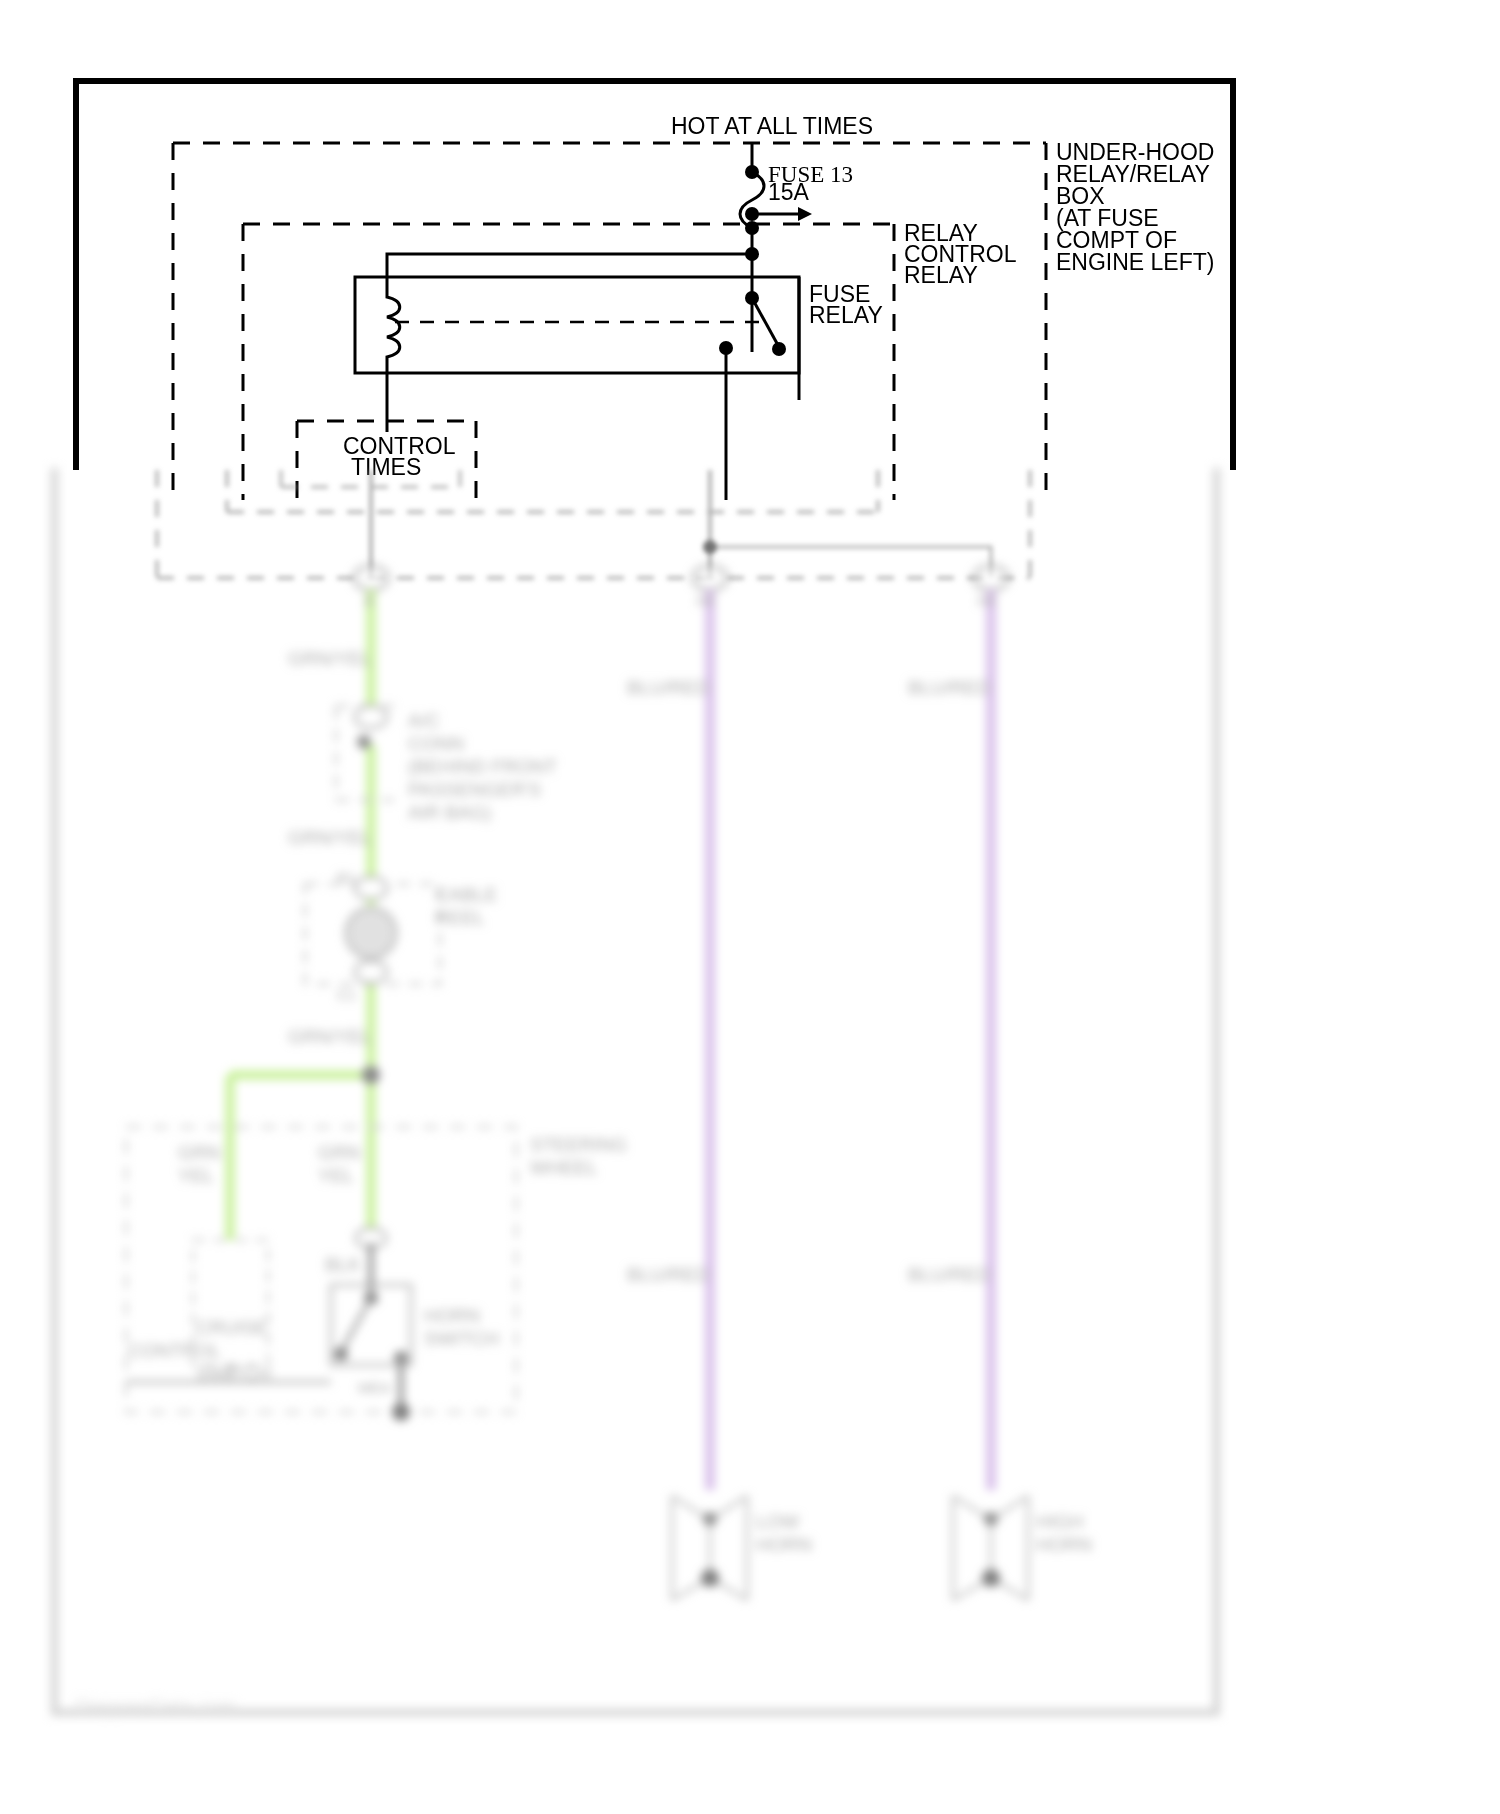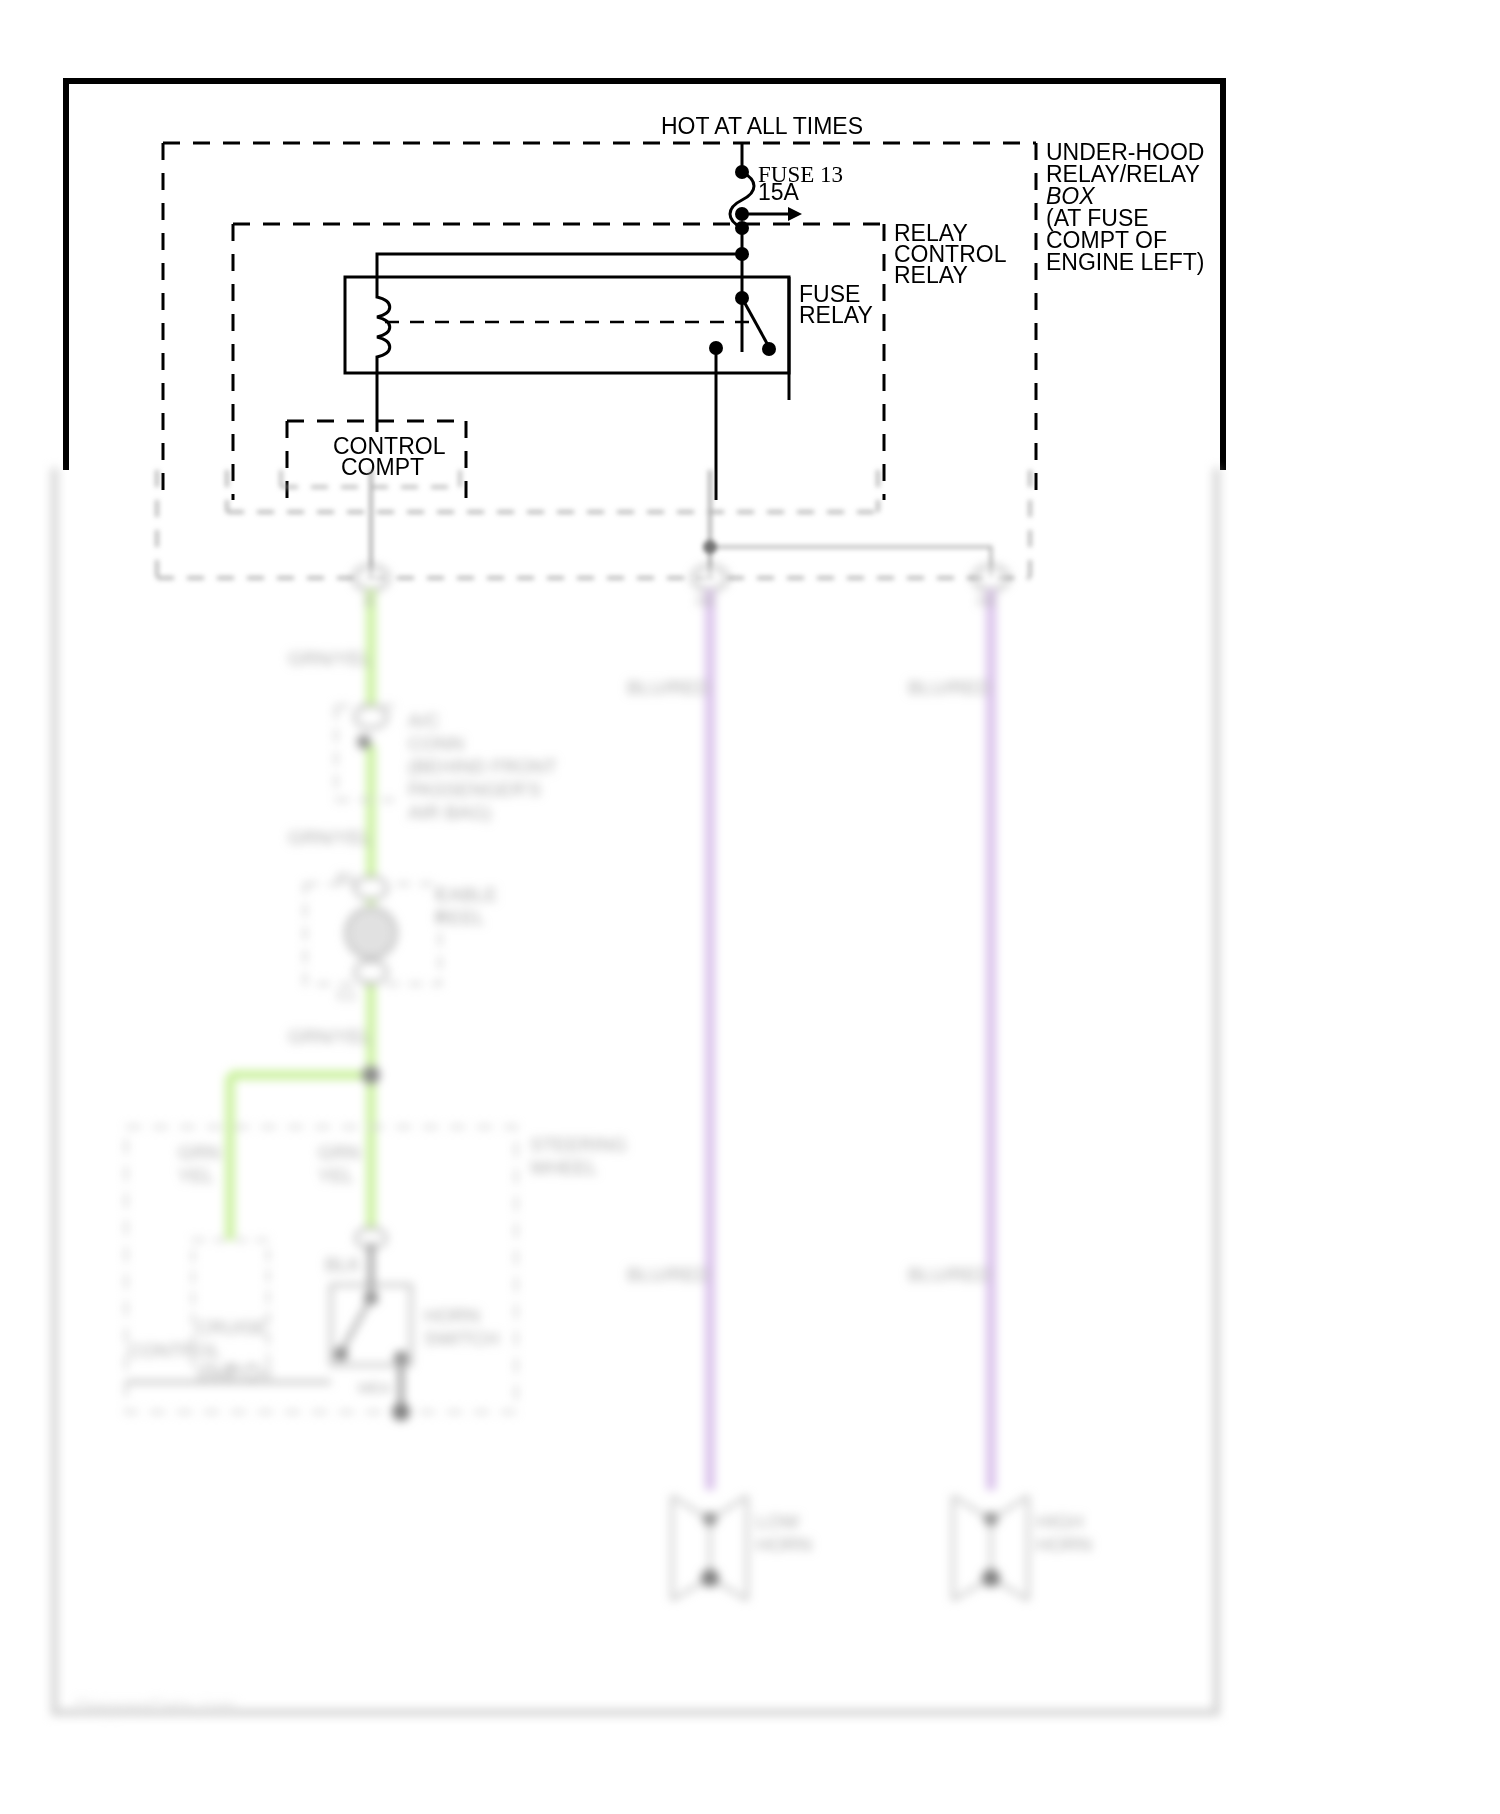--- a/index.html
+++ b/index.html
@@ -45,21 +45,21 @@
     width: 1169px; height: 1248px;
     border-left: 7px solid #b9b9b9;
     border-right: 7px solid #b9b9b9;
     border-bottom: 7px solid #b9b9b9;
     box-sizing: border-box;
   }
 
   
   #sharp-layer {
     position: absolute;
-    left: 6px; top: 0;
+    left: 16px; top: 0;
     width: 1204px; height: 1814px;
   }
   
   #blur-layer {
     position: absolute;
     left: 0; top: 0;
     width: 1500px; height: 1814px;
     filter: blur(5px) opacity(0.55);
     -webkit-filter: blur(5px) opacity(0.55);
   }
@@ -204,27 +204,27 @@
 
     <div class="lbl" style="left:888px; top:219px;">RELAY</div>
     <div class="lbl" style="left:888px; top:240px;">CONTROL</div>
     <div class="lbl" style="left:888px; top:261px;">RELAY</div>
 
     <div class="lbl" style="left:793px; top:280px;">FUSE</div>
     <div class="lbl" style="left:793px; top:301px;">RELAY</div>
 
     <div class="lbl" style="left:1040px; top:138px;">UNDER-HOOD</div>
     <div class="lbl" style="left:1040px; top:160px;">RELAY/RELAY</div>
-    <div class="lbl" style="left:1040px; top:182px;font-style:italic;">BOX</div>
+    <div class="lbl" style="left:1040px; top:182px;">BOX</div>
     <div class="lbl" style="left:1040px; top:204px;">(AT FUSE</div>
     <div class="lbl" style="left:1040px; top:226px;">COMPT OF</div>
     <div class="lbl" style="left:1040px; top:248px;">ENGINE LEFT)</div>
 
     <div class="lbl" style="left:327px; top:432px;">CONTROL</div>
-    <div class="lbl" style="left:335px; top:453px;">COMPT</div>
+    <div class="lbl" style="left:335px; top:453px;">TIMES</div>
   </div>
 
   <div id="blur-layer" class="mid" style="filter: blur(2.4px) opacity(0.78);">
     <svg width="1500" height="1814" viewBox="0 0 1500 1814" style="position:absolute;left:0;top:0;">
 
       <g fill="none" stroke="#8f8f8f" stroke-width="3" stroke-dasharray="17,13">
         <path d="M 157 470 L 157 578"></path>
         <path d="M 1030 470 L 1030 578"></path>
         <path d="M 157 578 L 1030 578"></path>
       </g>

